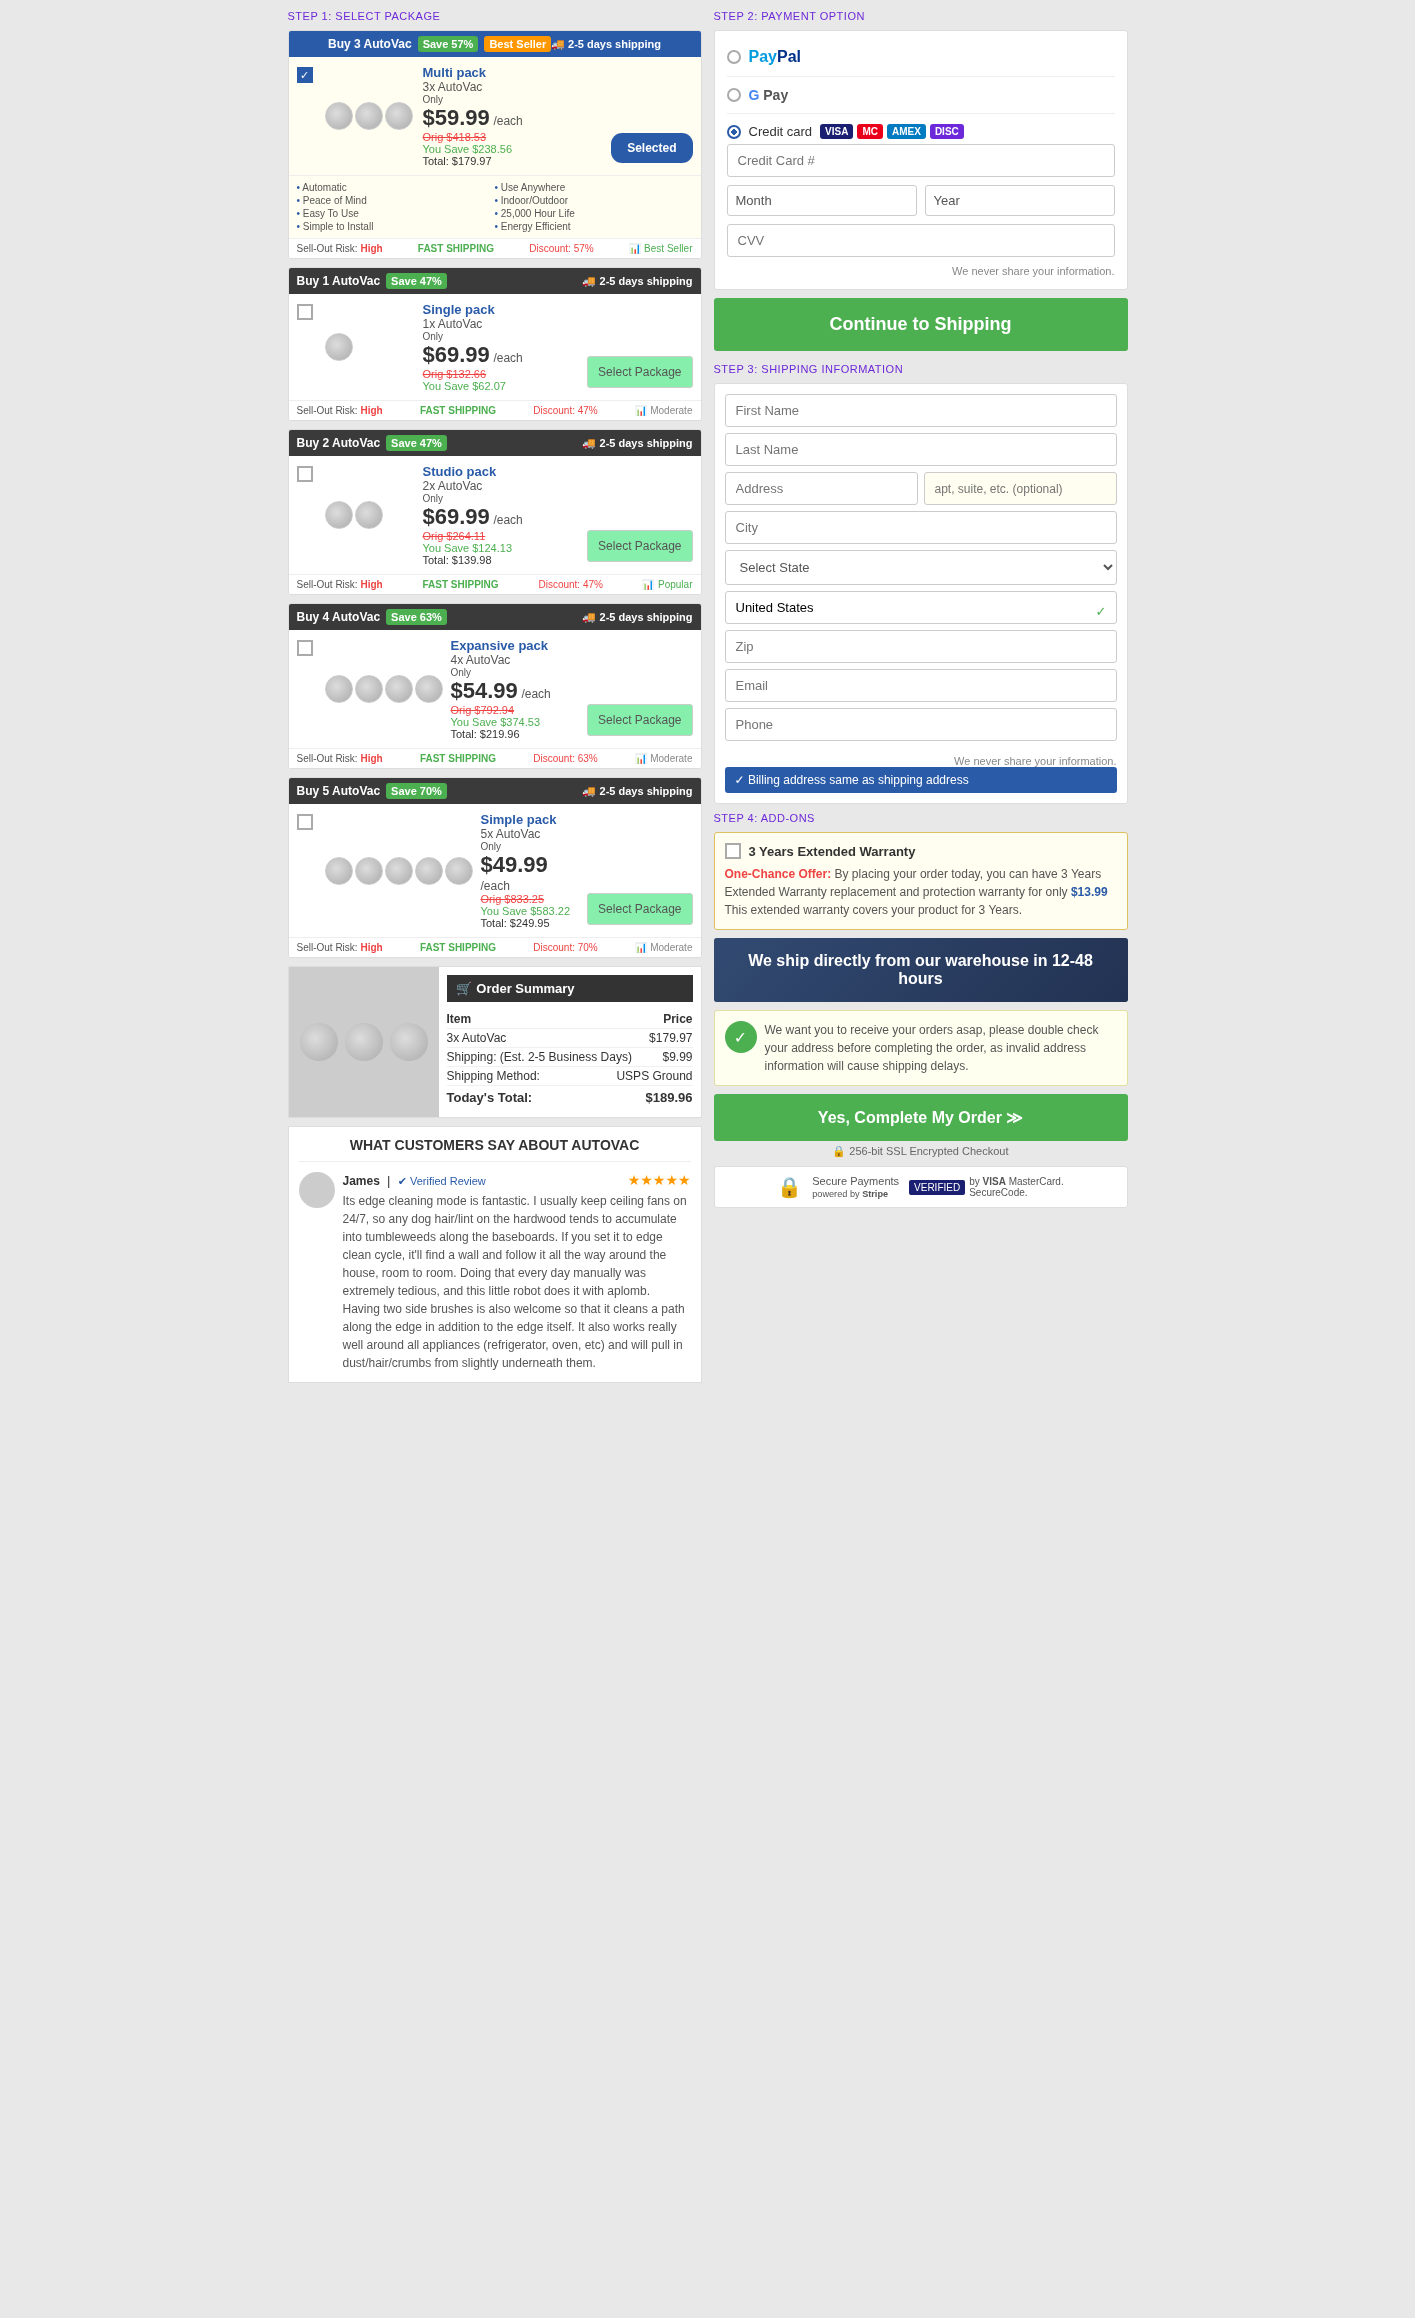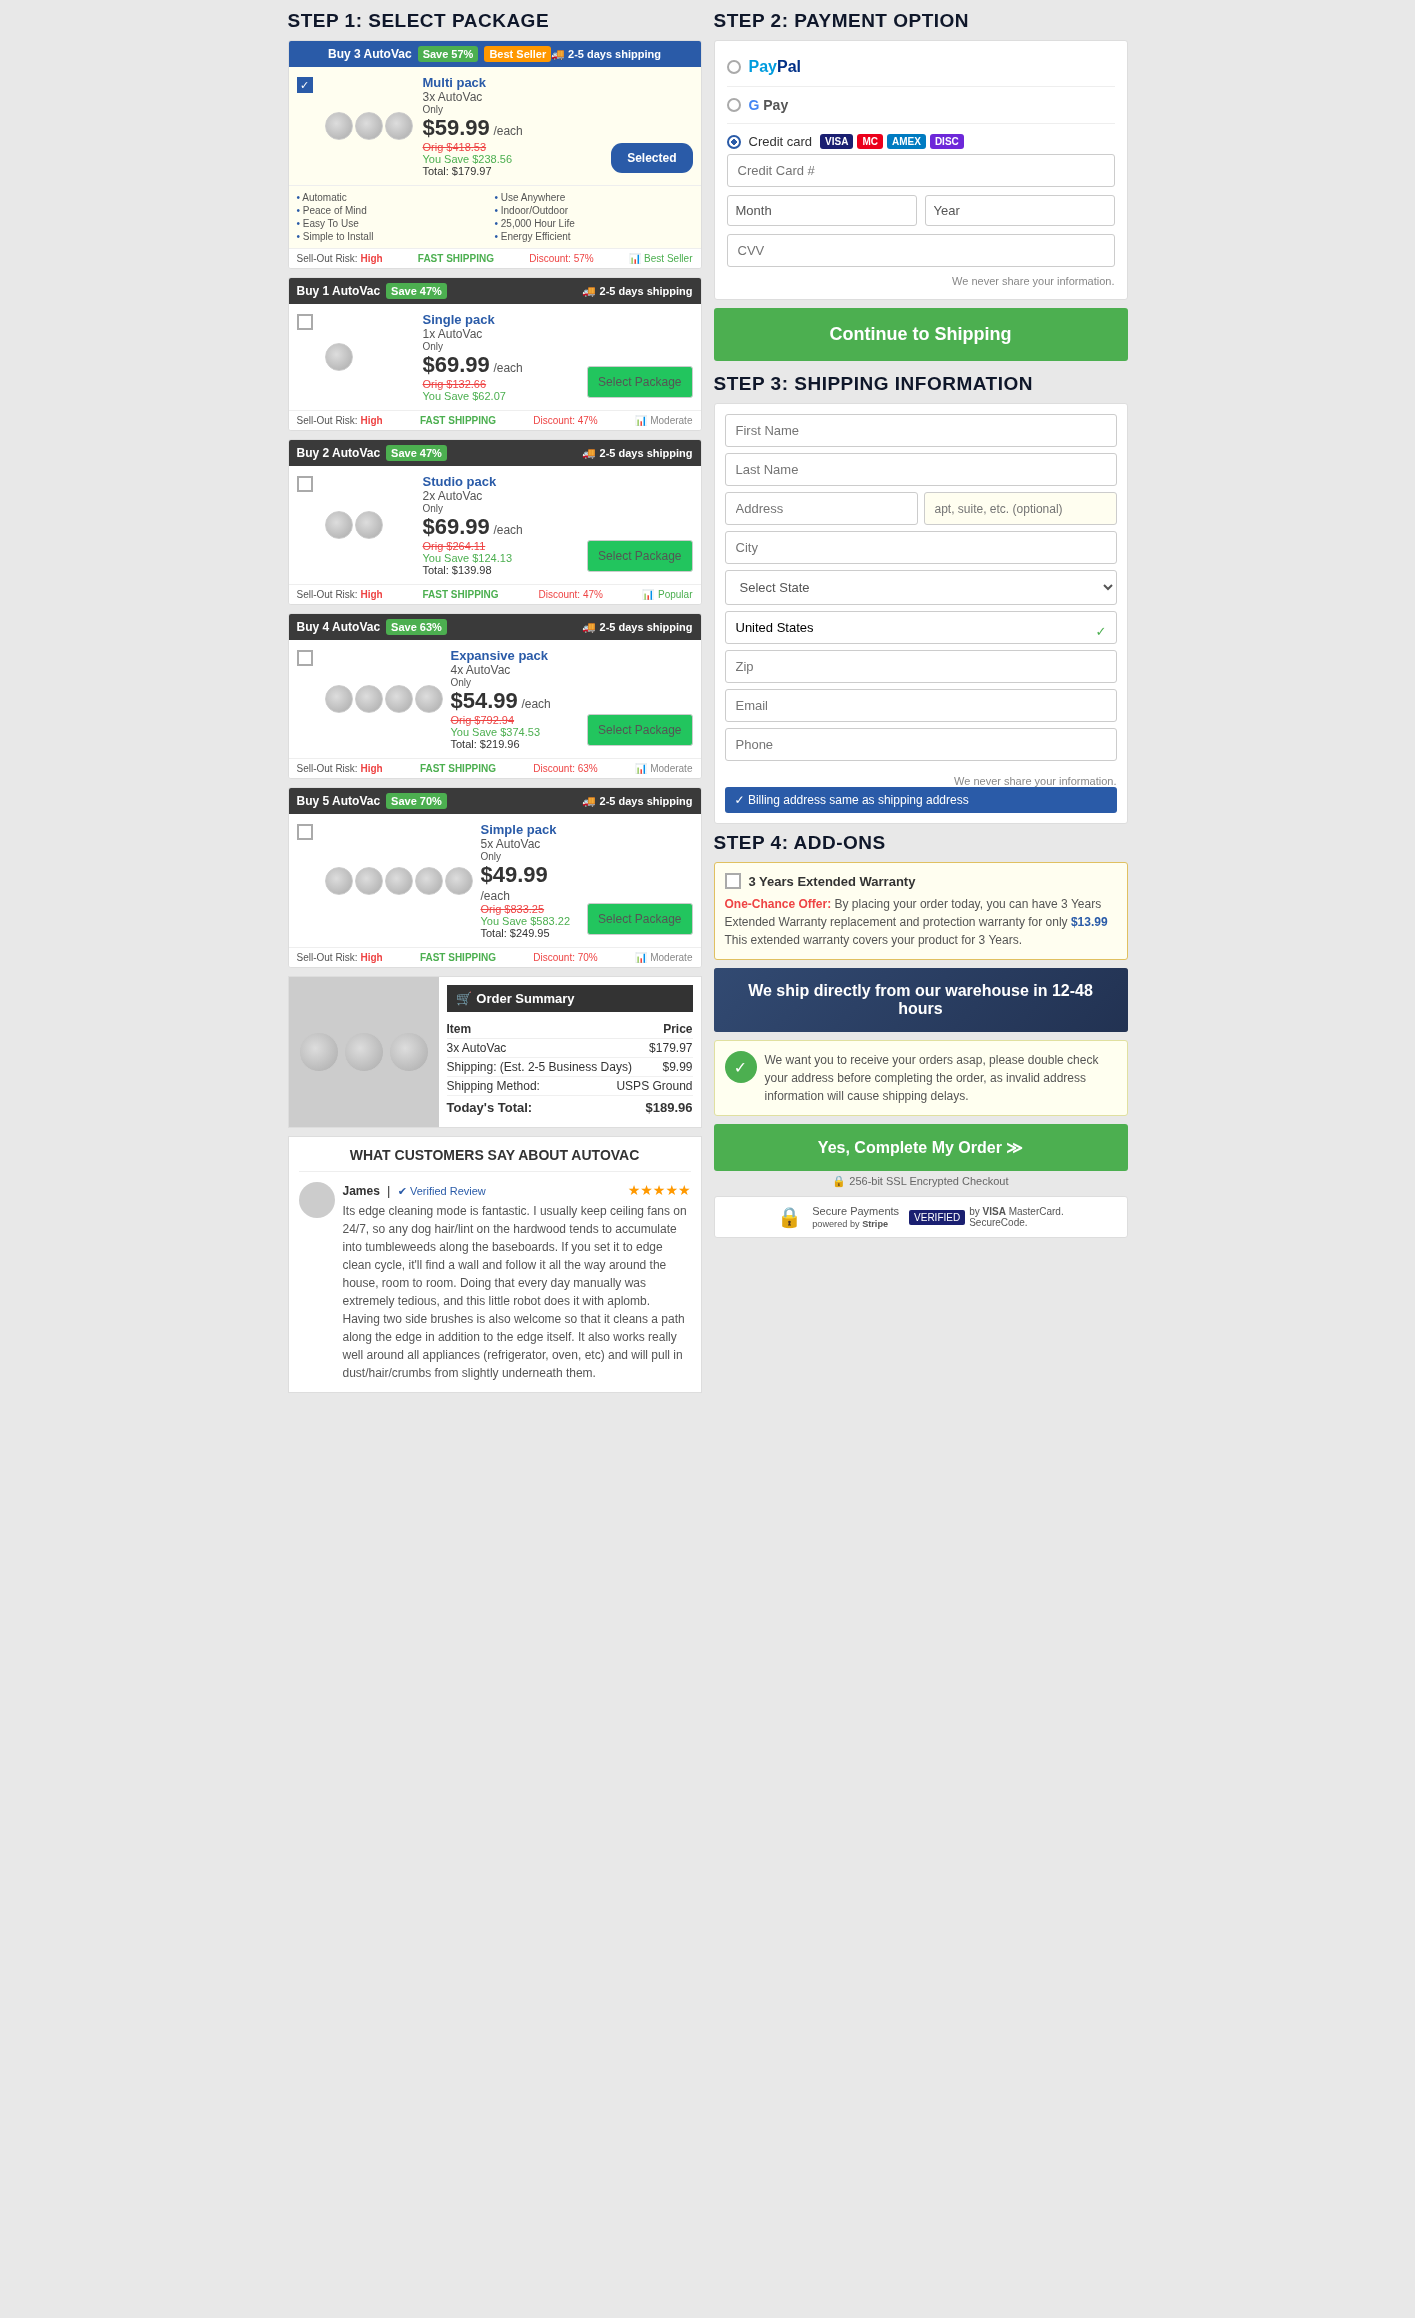--- a/index.html
+++ b/index.html
@@ -1,19 +1,19 @@
 <!DOCTYPE html>
 <html><head>
   <meta charset="utf-8">
   <style>
     * { box-sizing: border-box; margin: 0; padding: 0; }
     body { font-family: Arial, sans-serif; background: #e8e8e8; font-size: 13px; color: #333; }
     .outer { max-width: 860px; margin: 0 auto; background: #e8e8e8; padding: 10px; }
     .main-grid { display: grid; grid-template-columns: 1fr 1fr; gap: 12px; }
-    .section-title { font-size: 19px; font-weight: bold; color: #0f172a; margin-bottom: 8px; letter-spacing: 0.5px; }
+    .section-title { font-size: 11px; font-weight: normal; color: #6d28d9; margin-bottom: 8px; letter-spacing: 0.5px; }
 
     
     .left-col {}
 
     
     .package-card { background: #fff; border: 1px solid #ddd; margin-bottom: 8px; border-radius: 3px; overflow: hidden; }
     .package-header { display: flex; justify-content: space-between; align-items: center; padding: 5px 8px; color: #fff; font-weight: bold; font-size: 12px; }
     .header-dark { background: #3a3a3a; }
     .header-blue { background: #2a5ba8; justify-content: center; }
     .header-left { display: flex; align-items: center; gap: 6px; }
@@ -31,21 +31,21 @@
     .pkg-name { color: #2a5ba8; font-weight: bold; font-size: 13px; }
     .pkg-subname { font-size: 12px; color: #555; }
     .pkg-only { font-size: 10px; color: #555; }
     .pkg-price { font-size: 22px; font-weight: bold; color: #333; }
     .pkg-price-each { font-size: 12px; color: #555; }
     .pkg-orig { font-size: 11px; color: #e44; text-decoration: line-through; }
     .pkg-save { font-size: 11px; color: #4caf50; }
     .pkg-total { font-size: 11px; color: #333; }
     .pkg-action { display: flex; align-items: flex-end; padding-bottom: 4px; }
     .btn-selected { background: #2a5ba8; color: #fff; padding: 8px 16px; border: none; border-radius: 11px; cursor: pointer; font-size: 12px; font-weight: bold; }
-    .btn-select { background: #22c55e; color: #555; padding: 8px 10px; border: 1px solid #ccc; border-radius: 3px; cursor: pointer; font-size: 12px; }
+    .btn-select { background: #86efac; color: #555; padding: 8px 10px; border: 1px solid #ccc; border-radius: 3px; cursor: pointer; font-size: 12px; }
     .pkg-features { display: flex; flex-wrap: wrap; padding: 5px 8px; border-top: 1px solid #eee; background: #fffef0; }
     .pkg-features-white { background: #fff; }
     .pkg-feature { font-size: 10px; color: #555; width: 50%; padding: 1px 0; }
     .pkg-feature::before { content: "• "; color: #2a5ba8; }
     .pkg-stats { display: flex; gap: 0; border-top: 1px solid #eee; padding: 4px 8px; font-size: 10px; background: #fff; justify-content: space-between; }
     .stat-risk { color: #555; }
     .stat-risk span { color: #e44; font-weight: bold; }
     .stat-shipping { color: #4caf50; font-weight: bold; }
     .stat-discount { color: #e44; }
     .stat-pop { color: #888; }

